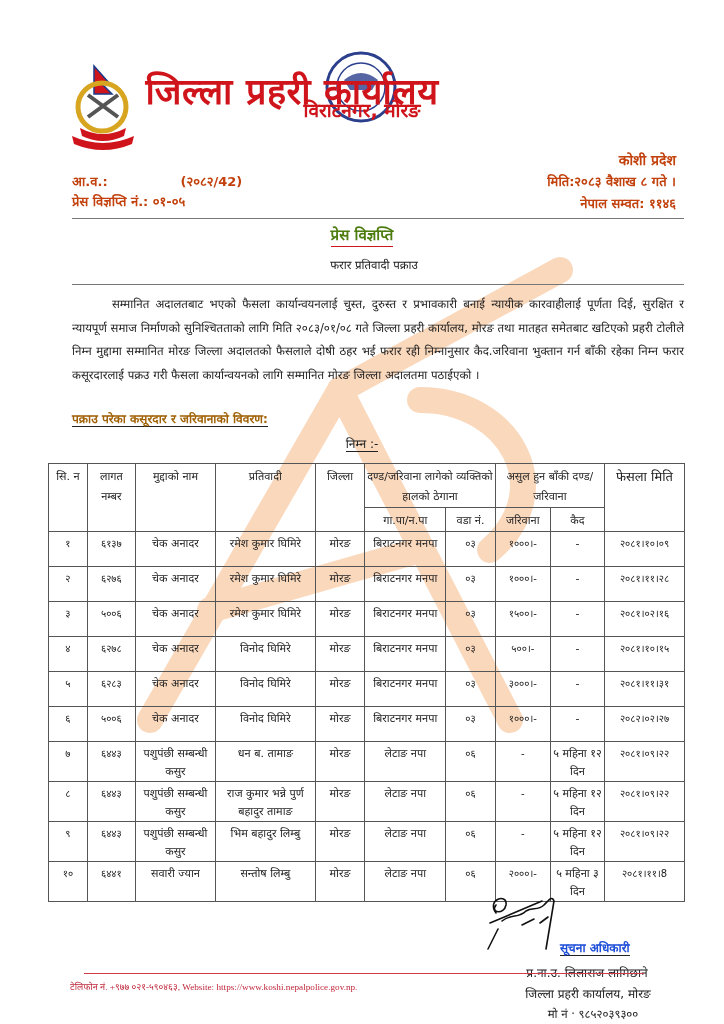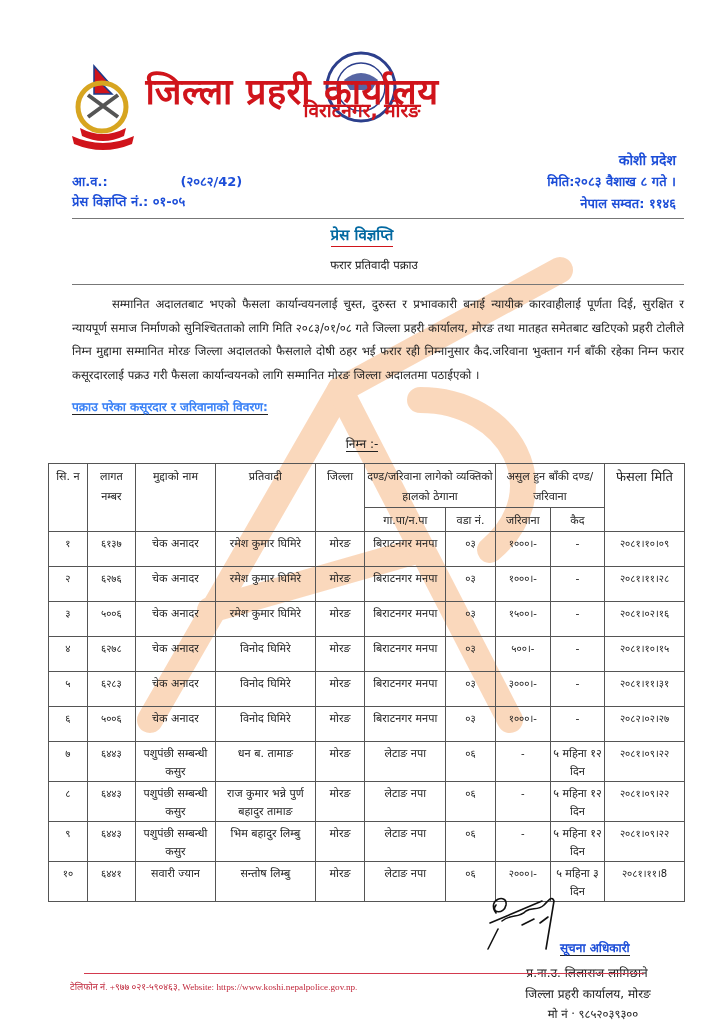--- a/index.html
+++ b/index.html
@@ -10,35 +10,35 @@
   
   .watermark { position: absolute; left: 90px; top: 250px; width: 560px; height: 560px; pointer-events: none; opacity: 0.55; }
 
   
   .logo-left { left: 66px; top: 62px; width: 74px; height: 92px; }
   .logo-center { left: 322px; top: 48px; width: 78px; height: 78px; }
   .title { left: 0; width: 584px; top: 66px; text-align: center; color: #d0141b;
            font-size: 36px; font-weight: bold; letter-spacing: 0.5px; }
   .subtitle { left: 0; width: 724px; top: 97px; text-align: center; color: #d0141b;
               font-size: 19px; font-weight: bold; }
-  .hdr-left, .hdr-right { color: #1d4ed8; font-weight: bold; font-size: 13px; }
+  .hdr-left, .hdr-right { color: #c2410c; font-weight: bold; font-size: 13px; }
   .hdr-left { left: 72px; top: 172px; }
   .hdr-left .row { height: 20px; white-space: nowrap; }
   .hdr-left .lbl { display: inline-block; width: 104px; }
   .hdr-right { right: 48px; top: 150px; text-align: right; }
   .hdr-right .row { height: 22px; white-space: nowrap; }
 
   .rule { left: 72px; width: 612px; height: 1px; background: #777; }
   .press-title { left: 0; width: 724px; top: 224px; text-align: center; }
-  .press-title span { color: #0369a1; font-weight: bold; font-size: 15px; border-bottom: 1.5px solid #d0141b; padding-bottom: 2px; }
+  .press-title span { color: #4d7c0f; font-weight: bold; font-size: 15px; border-bottom: 1.5px solid #d0141b; padding-bottom: 2px; }
   .press-sub { left: 12px; width: 724px; top: 257px; text-align: center; font-size: 11.5px; color: #222; }
 
   .body-text { left: 72px; top: 293px; width: 612px; font-size: 11.6px; line-height: 23.5px; color: #222; text-align: justify; }
   .body-text p { margin: 0; text-indent: 40px; }
-  .section-head { left: 72px; top: 398px; font-size: 12px; font-weight: bold; color: #3b82f6; }
+  .section-head { left: 72px; top: 410px; font-size: 12px; font-weight: bold; color: #a16207; }
   .section-head span { border-bottom: 1.5px solid #222; }
   .nimn { left: 0; width: 724px; top: 435px; text-align: center; font-size: 12px; color: #222; }
   .nimn span { border-bottom: 1px solid #222; }
 
   
   table.main { position: absolute; left: 48px; top: 463px; width: 637px; border-collapse: collapse; font-size: 11px; color: #222; }
   table.main th, table.main td { border: 1px solid #555; text-align: center; vertical-align: top; font-weight: normal; padding: 3px 2px 0 2px; }
   table.main th { line-height: 20px; }
   table.main td { height: 31px; line-height: 18px; }
   .c-sn { width: 28px; } .c-lagat { width: 36px; } .c-case { width: 63px; } .c-def { width: 80px; }

